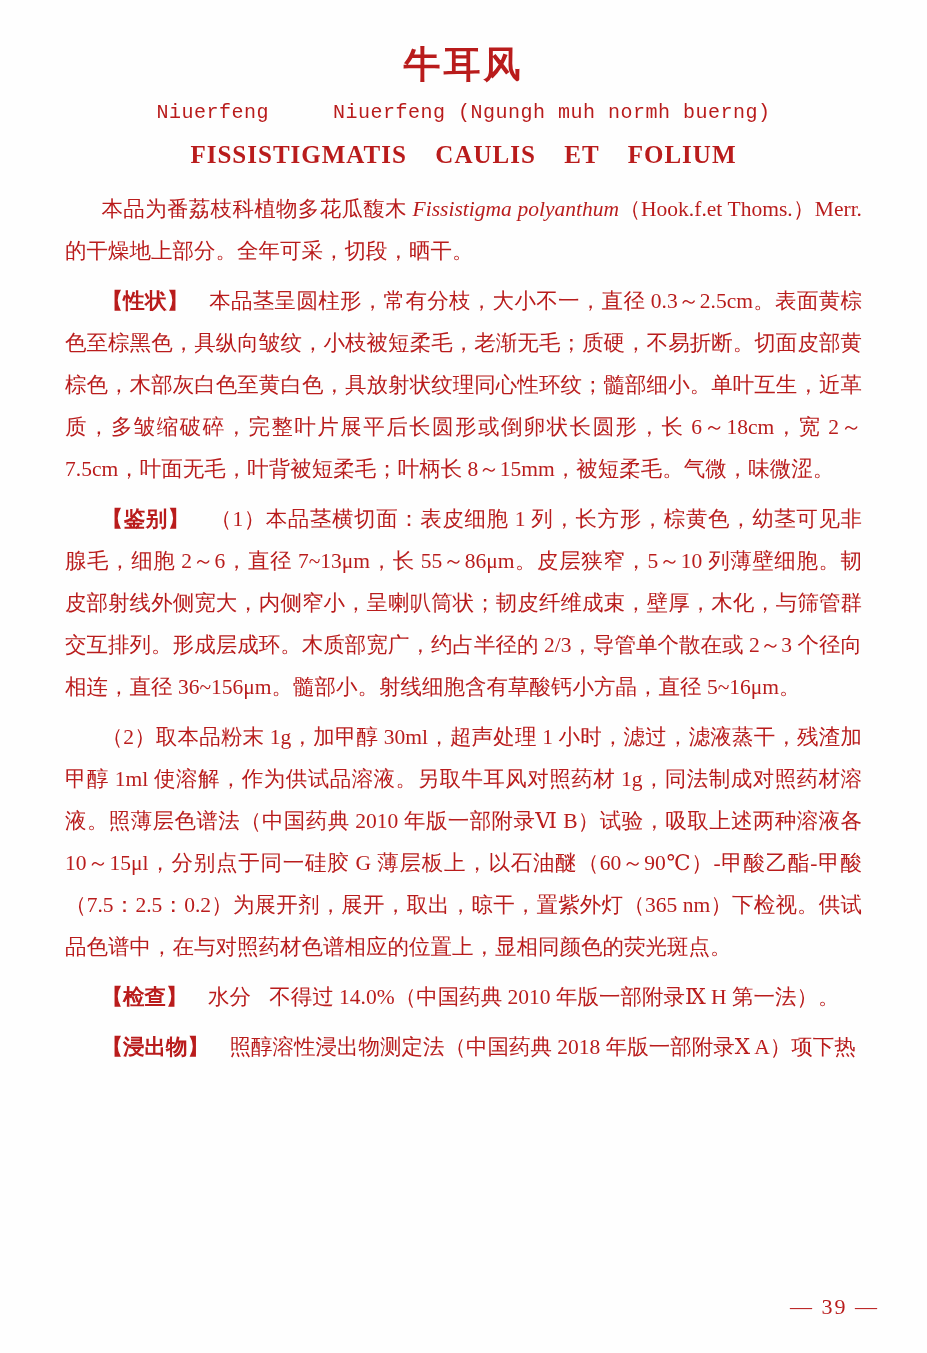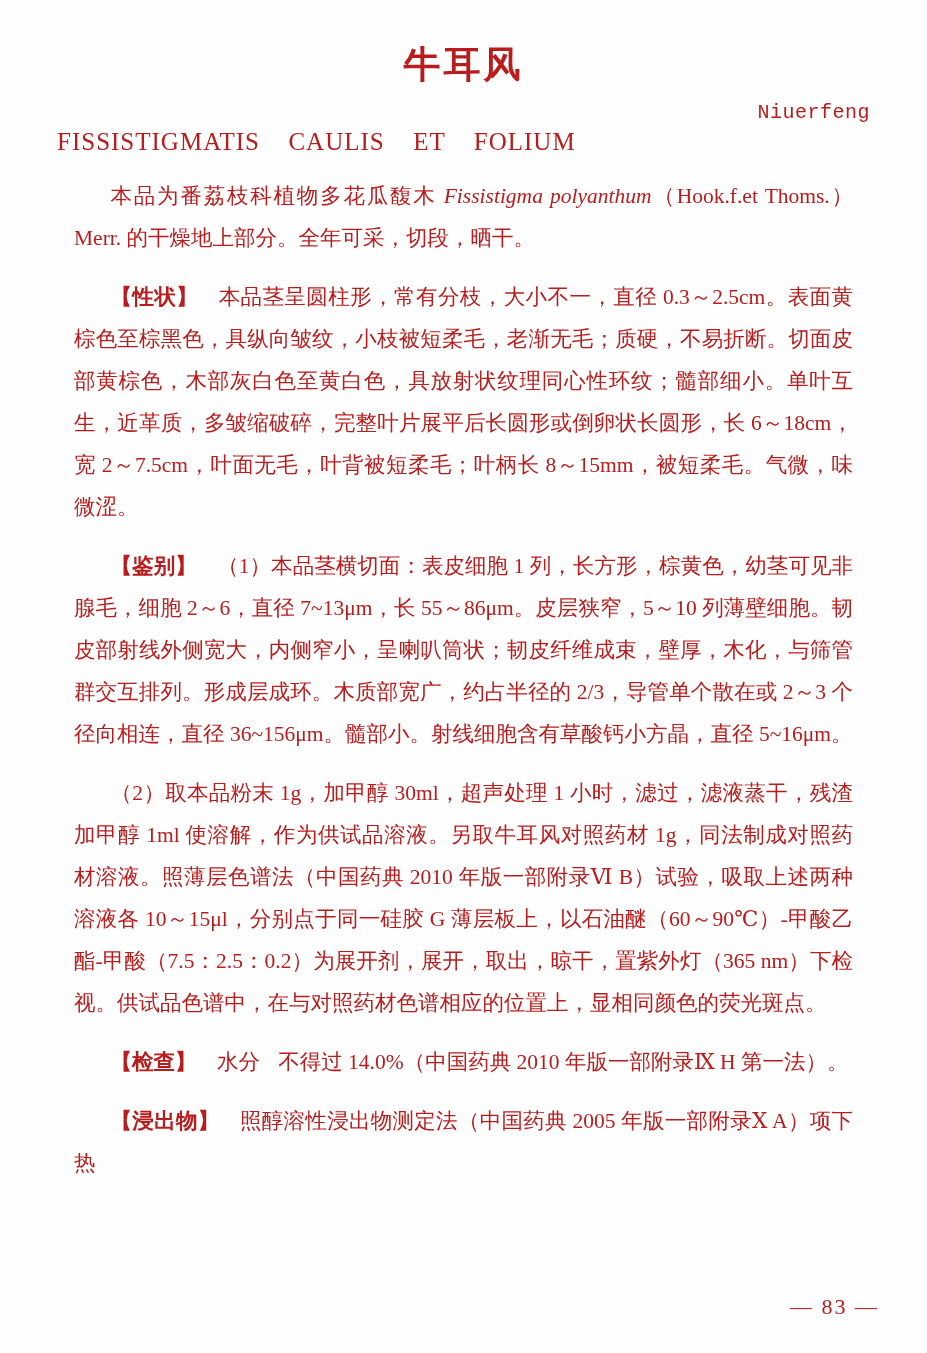--- a/index.html
+++ b/index.html
@@ -13,39 +13,39 @@
   }
   .content { padding:40px 57px 0 57px; }
 
   .title-row {
     display:flex; justify-content:center; align-items:baseline; gap:56px;
     font-family:"Liberation Sans","DejaVu Sans",sans-serif;
     font-weight:bold; font-size:37px; letter-spacing:3px;
     margin:0;
   }
   .pinyin-row {
-    display:flex; justify-content:flex-end; align-items:baseline; gap:64px;
+    display:flex; justify-content:center; align-items:baseline; gap:64px;
     font-family:"Liberation Mono","DejaVu Sans Mono",monospace;
     font-size:20px; margin-top:11px; letter-spacing:0.5px;
   }
   .latin-title {
-    text-align:left;
+    text-align:center;
     font-family:"Liberation Serif","DejaVu Serif",serif;
-    font-weight:normal; font-size:25px;
+    font-weight:bold; font-size:25px;
     word-spacing:0.85em; letter-spacing:1px;
-    margin-top:4px;
+    margin-top:17px;
   }
 
   .body-text {
     font-family:"Liberation Serif","DejaVu Serif",serif;
     font-size:21.5px; line-height:42px;
     text-align:justify;
     margin-top:19px;
   }
-  .body-text p { margin:17px; text-indent:1.7em; }
+  .body-text p { margin:8px; text-indent:1.7em; }
   .sect-head {
     font-family:"Liberation Sans","DejaVu Sans",sans-serif;
     font-weight:bold; margin-right:0.95em;
   }
   .sub-head {
     font-family:"Liberation Sans","DejaVu Sans",sans-serif;
     font-weight:normal; margin-right:0.85em;
   }
   .latin-italic { font-style:italic; }
 
@@ -60,37 +60,38 @@
 
 <div class="page">
   <div class="content">
 
     <h1 class="title-row">
       <span>牛耳风</span>
     </h1>
 
     <div class="pinyin-row">
       <span>Niuerfeng</span>
+      <span>Niuerfeng (Ngungh muh normh buerng)</span>
     </div>
 
     <div class="latin-title">FISSISTIGMATIS CAULIS ET FOLIUM</div>
 
     <div class="body-text">
 
       <p><span>本品为番荔枝科植物多花瓜馥木 </span><span class="latin-italic">Fissistigma polyanthum</span><span>（Hook.f.et Thoms.）Merr. 的干燥地上部分。全年可采，切段，晒干。</span></p>
 
       <p><span class="sect-head">【性状】</span><span>本品茎呈圆柱形，常有分枝，大小不一，直径 0.3～2.5cm。表面黄棕色至棕黑色，具纵向皱纹，小枝被短柔毛，老渐无毛；质硬，不易折断。切面皮部黄棕色，木部灰白色至黄白色，具放射状纹理同心性环纹；髓部细小。单叶互生，近革质，多皱缩破碎，完整叶片展平后长圆形或倒卵状长圆形，长 6～18cm，宽 2～7.5cm，叶面无毛，叶背被短柔毛；叶柄长 8～15mm，被短柔毛。气微，味微涩。</span></p>
 
       <p><span class="sect-head">【鉴别】</span><span>（1）本品茎横切面：表皮细胞 1 列，长方形，棕黄色，幼茎可见非腺毛，细胞 2～6，直径 7~13μm，长 55～86μm。皮层狭窄，5～10 列薄壁细胞。韧皮部射线外侧宽大，内侧窄小，呈喇叭筒状；韧皮纤维成束，壁厚，木化，与筛管群交互排列。形成层成环。木质部宽广，约占半径的 2/3，导管单个散在或 2～3 个径向相连，直径 36~156μm。髓部小。射线细胞含有草酸钙小方晶，直径 5~16μm。</span></p>
 
 
       <p><span>（2）取本品粉末 1g，加甲醇 30ml，超声处理 1 小时，滤过，滤液蒸干，残渣加甲醇 1ml 使溶解，作为供试品溶液。另取牛耳风对照药材 1g，同法制成对照药材溶液。照薄层色谱法（中国药典 2010 年版一部附录Ⅵ B）试验，吸取上述两种溶液各 10～15μl，分别点于同一硅胶 G 薄层板上，以石油醚（60～90℃）-甲酸乙酯-甲酸（7.5：2.5：0.2）为展开剂，展开，取出，晾干，置紫外灯（365 nm）下检视。供试品色谱中，在与对照药材色谱相应的位置上，显相同颜色的荧光斑点。</span></p>
 
       <p><span class="sect-head">【检查】</span><span class="sub-head">水分</span><span>不得过 14.0%（中国药典 2010 年版一部附录Ⅸ H 第一法）。</span></p>
 
 
-      <p><span class="sect-head">【浸出物】</span><span>照醇溶性浸出物测定法（中国药典 2005 年版一部附录Ⅹ A）项下热</span></p>
+      <p><span class="sect-head">【浸出物】</span><span>照醇溶性浸出物测定法（中国药典 2018 年版一部附录Ⅹ A）项下热</span></p>
 
     </div>
   </div>
 
-  <div class="page-number">— 83 —</div>
+  <div class="page-number">— 39 —</div>
 </div>
 
 </body></html>

